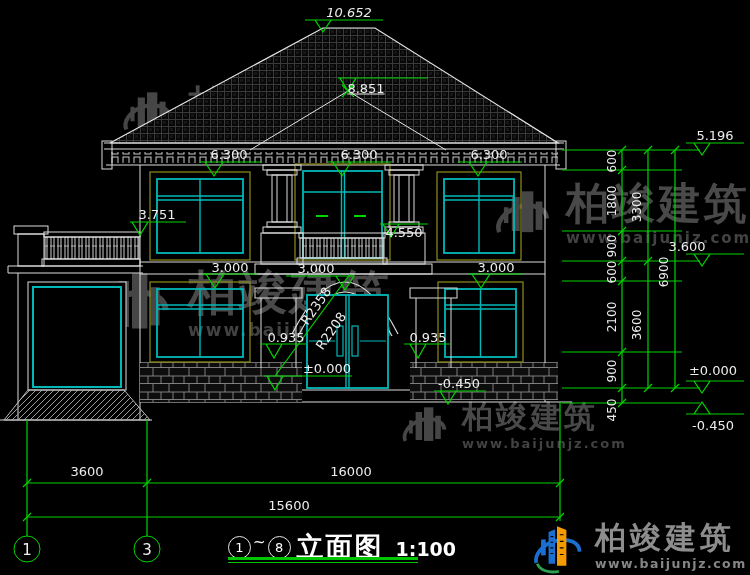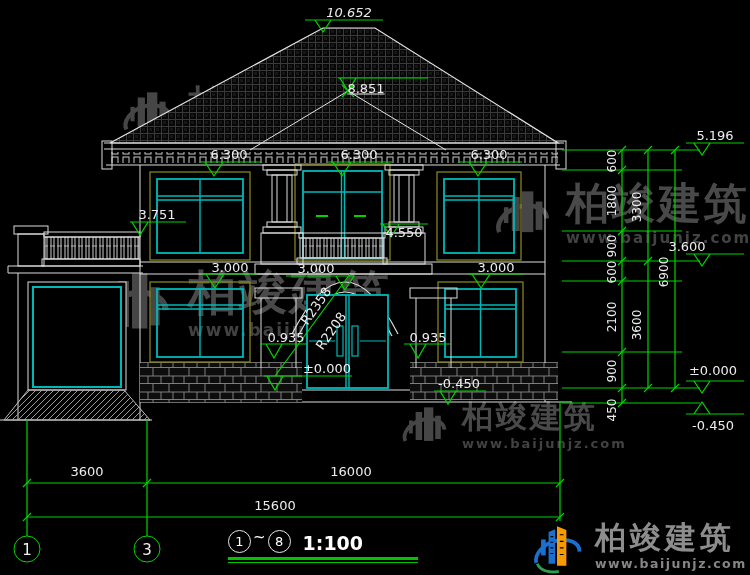--- a/index.html
+++ b/index.html
@@ -303,29 +303,30 @@
   <div class="lbl v" style="left:612px;top:272px;">600</div>
   <div class="lbl v" style="left:612px;top:317px;">2100</div>
   <div class="lbl v" style="left:612px;top:371px;">900</div>
   <div class="lbl v" style="left:612px;top:410px;">450</div>
   <div class="lbl v" style="left:637px;top:207px;">3300</div>
   <div class="lbl v" style="left:637px;top:325px;">3600</div>
   <div class="lbl v" style="left:664px;top:272px;">6900</div>
 
   <div class="lbl" style="left:87px;top:471px;">3600</div>
   <div class="lbl" style="left:351px;top:471px;">16000</div>
-  <div class="lbl" style="left:275px;top:505px;">15600</div>
+  <div class="lbl" style="left:289px;top:505px;">15600</div>
 
   <div class="bubble" style="left:27px;top:549px;">1</div>
   <div class="bubble" style="left:147px;top:549px;">3</div>
 
   <div class="title-row">
     <span class="tcirc">1</span>
     <span class="ttilde">~</span>
     <span class="tcirc">8</span>
+    <span class="tname">立面图</span>
     <span class="tscale">1:100</span>
   </div>
   <div class="underline1"></div>
   <div class="underline2"></div>
 
   <div class="logo">
     <svg width="60" height="58" viewBox="0 0 64 60">
       <path d="M10 48 A 24 16 -20 1 1 56 36" stroke="#1a6fd0" stroke-width="4" fill="none"></path>
       <path d="M11 49 A 24 16 -20 0 0 34 57" stroke="#2e9e4f" stroke-width="3" fill="none"></path>
       <polygon points="23,15 30,12 30,49 23,49" fill="#1a6fd0"></polygon>

